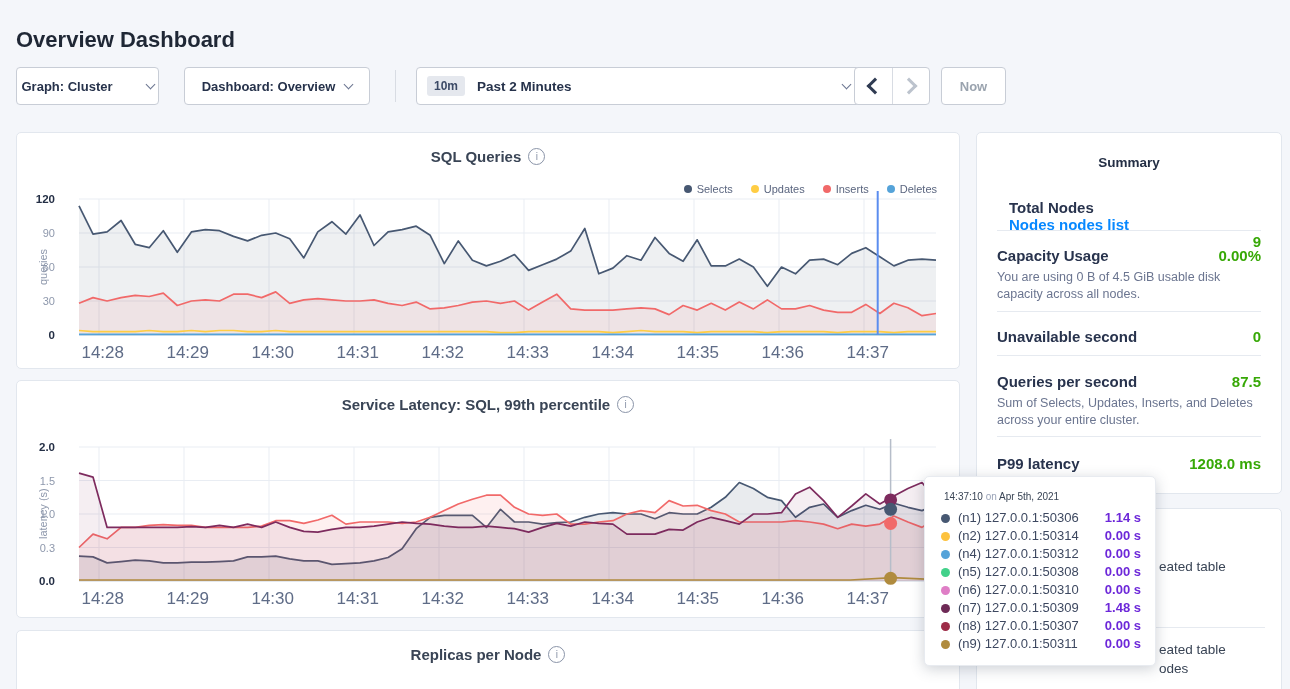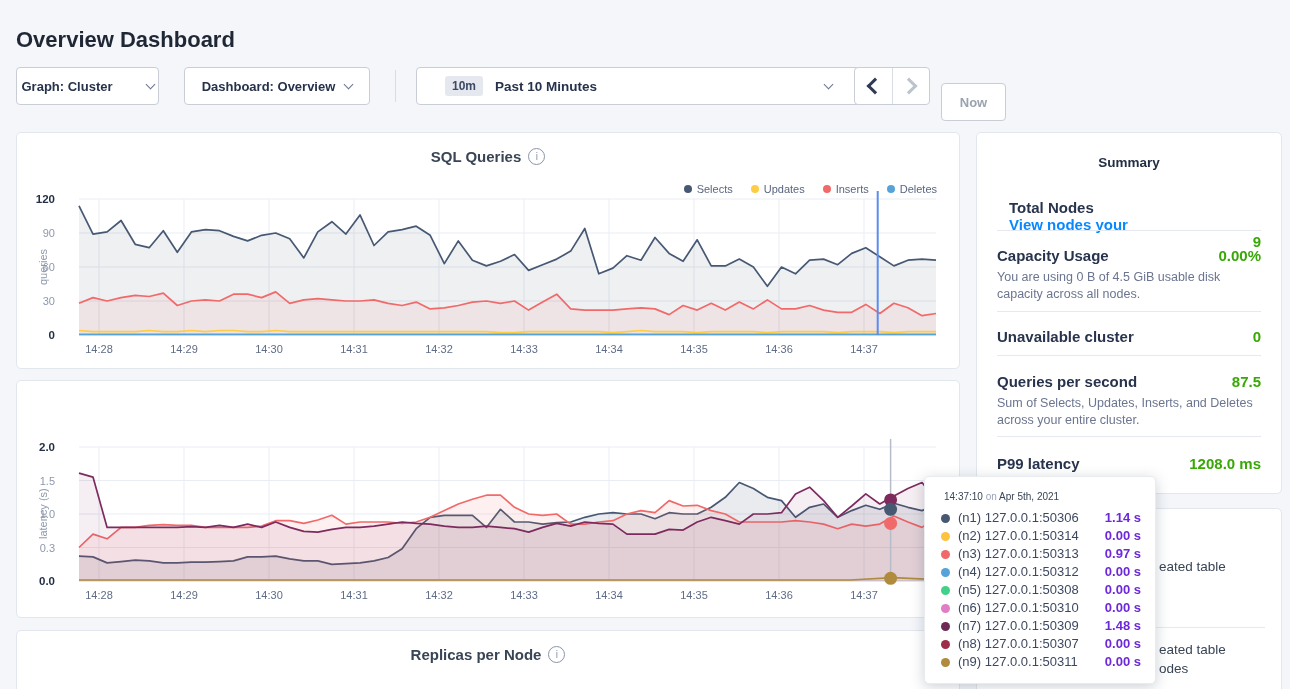--- a/index.html
+++ b/index.html
@@ -26,21 +26,21 @@
   .info-icon{display:inline-block;width:15px;height:15px;border:1px solid #8a94a8;border-radius:50%;
     color:#8a94a8;font-size:10px;line-height:15px;font-weight:normal;text-align:center;vertical-align:2px;margin-left:7px;}
   .legend{position:absolute;top:50px;right:22px;display:flex;}
   .legend-item{display:inline-flex;align-items:center;gap:5px;font-size:11px;color:#5a657f;margin-left:18px;}
   .ldot{width:8px;height:8px;border-radius:50%;}
   .plot{position:absolute;}
   .yticks{position:absolute;}
   .ytick{position:absolute;right:16px;width:46px;text-align:right;font-size:11px;color:#8e98ac;line-height:16px;}
   .ytick.bold{font-weight:bold;color:#242f45;font-size:11.5px;}
   .xticks{position:absolute;}
-  .xtick{position:absolute;width:50px;text-align:center;font-size:11px;color:#5f6c87;}
+  .xtick{position:absolute;width:50px;text-align:right;font-size:17px;color:#5f6c87;}
   .ylab{position:absolute;writing-mode:vertical-rl;transform:rotate(180deg);font-size:11px;color:#8e98ac;
     display:flex;align-items:center;justify-content:center;}
   
   .card-title{position:absolute;left:0;right:0;text-align:center;font-size:13.5px;font-weight:bold;color:#242f45;}
   .srow{position:absolute;left:20px;right:20px;display:flex;align-items:baseline;font-size:15px;font-weight:bold;color:#28334d;}
   .srow .val{margin-left:auto;color:#37a806;}
   .slink{color:#0788ff;margin-left:12px;cursor:pointer;}
   .sdesc{position:absolute;left:20px;right:20px;font-size:12.5px;font-weight:normal;color:#6b7590;line-height:1.38;}
   .hdiv{position:absolute;left:20px;right:20px;height:1px;background:#e6eaf0;}
   
@@ -61,34 +61,34 @@
 
 <div class="btn" style="left:16px;top:67px;width:143px;gap:24px;">
   <span>Graph: Cluster</span>
   <span class="chev down"></span>
 </div>
 <div class="btn" style="left:184px;top:67px;width:186px;">
   <span>Dashboard: Overview</span>
   <span class="chev down"></span>
 </div>
 <div class="vdivider" style="left:395px;top:70px;height:32px;"></div>
-<div class="btn" style="left:416px;top:67px;width:445px;justify-content:flex-start;padding:0 28px;">
+<div class="btn" style="left:416px;top:67px;width:445px;justify-content:flex-start;padding:0 10px;">
   <span class="time-badge">10m</span>
-  <span style="font-size:13.5px;">Past 10 Minutes</span>
+  <span style="font-size:13.5px;">Past 2 Minutes</span>
   <span class="chev down" style="margin-left:auto;"></span>
 </div>
 <div class="btn" style="left:854px;top:67px;width:76px;padding:0;">
   <span style="flex:1;display:flex;align-items:center;justify-content:center;height:100%;border-right:1px solid #d8dce3;">
     <span class="chev big left"></span>
   </span>
   <span style="flex:1;display:flex;align-items:center;justify-content:center;height:100%;">
     <span class="chev big right dis"></span>
   </span>
 </div>
-<div class="btn now-btn" style="left:941px;top:67px;width:65px;margin-top:16px;">
+<div class="btn now-btn" style="left:941px;top:67px;width:65px;">
   <span>Now</span>
 </div>
 
 <div class="panel" style="left:16px;top:132px;width:944px;height:237px;">
   <div class="panel-title-row">
     <span>SQL Queries</span><span class="info-icon">i</span>
   </div>
   <div class="legend">
       <span class="legend-item">
         <span class="ldot" style="background: rgb(71, 88, 114);"></span>
@@ -149,20 +149,23 @@
       <div class="xtick" style="left: 335px;">14:32</div>
       <div class="xtick" style="left: 420px;">14:33</div>
       <div class="xtick" style="left: 505px;">14:34</div>
       <div class="xtick" style="left: 590px;">14:35</div>
       <div class="xtick" style="left: 675px;">14:36</div>
       <div class="xtick" style="left: 760px;">14:37</div>
     </div>
 </div>
 
 <div class="panel" style="left:16px;top:380px;width:944px;height:238px;">
+  <div class="panel-title-row">
+    <span>Service Latency: SQL, 99th percentile</span><span class="info-icon">i</span>
+  </div>
   <div class="ylab" style="left:20px;top:66px;height:134px;">latency (s)</div>
   <div class="yticks" style="left:0;top:66px;width:54px;height:134px;">
       <div class="ytick bold" style="top: -8px;">2.0</div>
       <div class="ytick" style="top: 25.5px;">1.5</div>
       <div class="ytick" style="top: 59px;">1.0</div>
       <div class="ytick" style="top: 92.5px;">0.3</div>
       <div class="ytick bold" style="top: 126px;">0.0</div>
     </div>
   <div class="plot" style="left:62px;top:66px;width:857px;height:134px;">
       <svg width="857" height="134" style="overflow:visible;display:block">
@@ -212,32 +215,32 @@
 <div class="panel" style="left:16px;top:630px;width:944px;height:160px;">
   <div class="panel-title-row">
     <span>Replicas per Node</span><span class="info-icon">i</span>
   </div>
 </div>
 
 <div class="panel" style="left:976px;top:132px;width:306px;height:362px;">
   <div class="card-title" style="top:22px;">Summary</div>
   <div class="srow" style="top:66px;flex-direction:column;">
     <span>Total Nodes</span>
-    <span class="slink">View nodes your</span>
+    <span class="slink">Nodes nodes list</span>
     <span class="val">9</span>
   </div>
   <div class="hdiv" style="top:97px;"></div>
   <div class="srow" style="top:114px;">
     <span>Capacity Usage</span>
     <span class="val">0.00%</span>
   </div>
   <div class="sdesc" style="top:136px;">You are using 0 B of 4.5 GiB usable disk capacity across all nodes.</div>
   <div class="hdiv" style="top:178px;"></div>
   <div class="srow" style="top:195px;">
-    <span>Unavailable cluster</span>
+    <span>Unavailable second</span>
     <span class="val">0</span>
   </div>
   <div class="hdiv" style="top:222px;"></div>
   <div class="srow" style="top:240px;">
     <span>Queries per second</span>
     <span class="val">87.5</span>
   </div>
   <div class="sdesc" style="top:262px;">Sum of Selects, Updates, Inserts, and Deletes across your entire cluster.</div>
   <div class="hdiv" style="top:303px;"></div>
   <div class="srow" style="top:322px;">
@@ -265,25 +268,20 @@
         <span class="tdot" style="background: rgb(71, 88, 114);"></span>
         <span>(n1) 127.0.0.1:50306</span>
         <span class="tval">1.14 s</span>
       </div>
       <div class="trow">
         <span class="tdot" style="background: rgb(253, 194, 62);"></span>
         <span>(n2) 127.0.0.1:50314</span>
         <span class="tval">0.00 s</span>
       </div>
       <div class="trow">
-        <span class="tdot" style="background: rgb(241, 105, 105);"></span>
-        <span>(n3) 127.0.0.1:50313</span>
-        <span class="tval">0.97 s</span>
-      </div>
-      <div class="trow">
         <span class="tdot" style="background: rgb(85, 163, 217);"></span>
         <span>(n4) 127.0.0.1:50312</span>
         <span class="tval">0.00 s</span>
       </div>
       <div class="trow">
         <span class="tdot" style="background: rgb(66, 209, 138);"></span>
         <span>(n5) 127.0.0.1:50308</span>
         <span class="tval">0.00 s</span>
       </div>
       <div class="trow">

